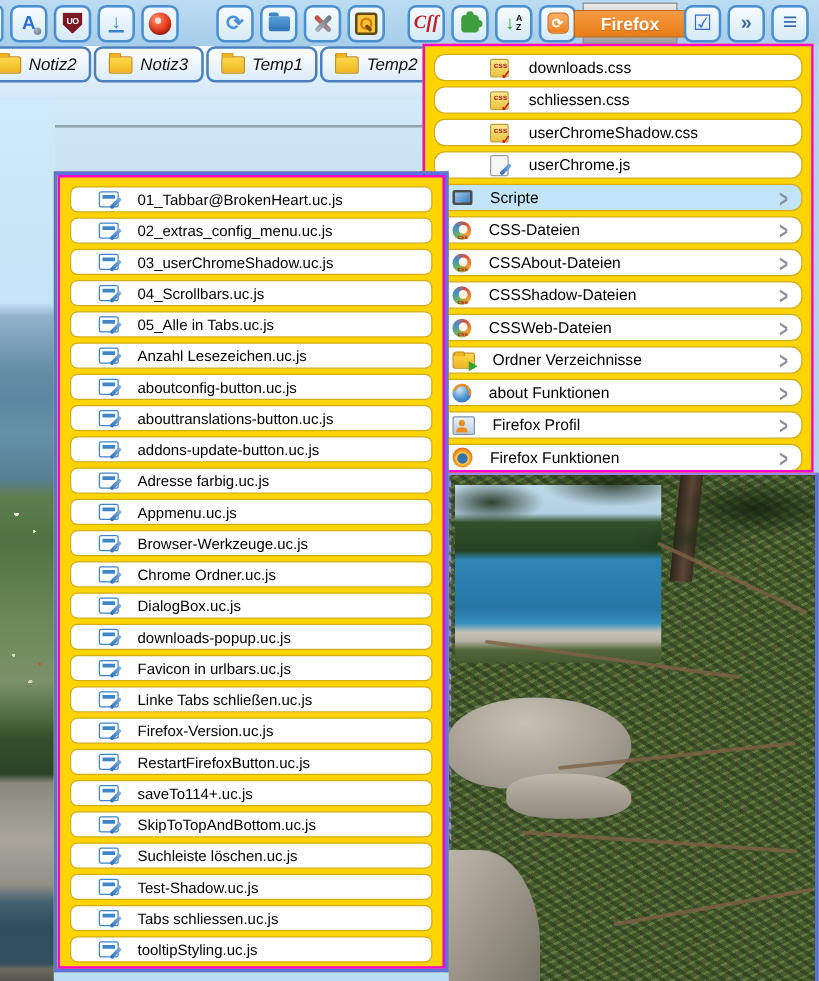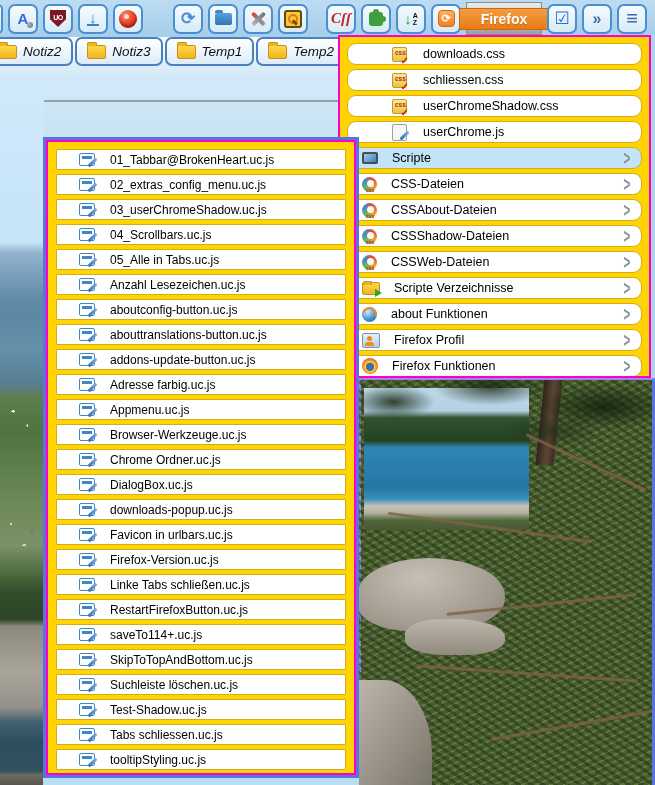--- a/index.html
+++ b/index.html
@@ -124,21 +124,21 @@
   .mrow.file{padding-left:44px;gap:16px;}
   .mrow.sub{padding-left:14px;gap:14px;padding-right:10px;}
   .mrow.highlighted{background:#c2e4f8;}
   .sub-arrow{margin-left:auto;color:#8a9098;font-size:13px;font-weight:600;transform:scale(.9,1.5);}
 
   
   .panel-scripts{position:absolute;left:43px;top:137px;width:316px;height:641px;z-index:3;box-sizing:border-box;
     background:#ffd400;border:3px solid #5b74dd;box-shadow:inset 0 0 0 2px #ff00cc;
     padding:9px 10px;display:flex;flex-direction:column;gap:4px;overflow:hidden;}
   .bottom-strip{position:absolute;left:43px;top:778px;width:316px;height:7px;background:#b9ddf3;z-index:3;}
-  .srow{height:21px;flex:none;background:#fff;border:1.5px solid #d1ad1c;border-radius:1px;box-sizing:border-box;
+  .srow{height:21px;flex:none;background:#fff;border:1.5px solid #d1ad1c;border-radius:6px;box-sizing:border-box;
     display:flex;align-items:center;gap:15px;padding-left:22px;font-size:12px;color:#000;}
 
   
   .mi{width:18px;height:16px;flex:none;position:relative;display:flex;align-items:center;justify-content:center;}
   .css-file-icon{width:15px;height:15px;}
   .css-file-icon::before{content:"css";position:absolute;inset:0;background:linear-gradient(#fbe98e,#edc23f);
     border:1px solid #c09a28;border-radius:2px;font-size:6.5px;font-weight:bold;color:#b02828;padding:1px 0 0 2px;}
   .css-file-icon::after{content:"✓";position:absolute;bottom:-4px;right:-2px;color:#d01818;font-size:10px;font-weight:bold;}
   .js-file-icon{width:13px;height:15px;background:#f6f6f2;border:1px solid #9aa0a8;border-radius:2px;}
   .js-file-icon::after{content:"";position:absolute;bottom:3px;right:-4px;width:11px;height:3px;border-radius:1px;
@@ -311,21 +311,21 @@
         <span>CSSShadow-Dateien</span>
         <span class="sub-arrow">&gt;</span>
       </div>
       <div class="mrow sub">
         <span class="mi css-swirl-icon"></span>
         <span>CSSWeb-Dateien</span>
         <span class="sub-arrow">&gt;</span>
       </div>
       <div class="mrow sub">
         <span class="mi folder-arrow-icon"></span>
-        <span>Scripte Verzeichnisse</span>
+        <span>Ordner Verzeichnisse</span>
         <span class="sub-arrow">&gt;</span>
       </div>
       <div class="mrow sub">
         <span class="mi globe-icon"></span>
         <span>about Funktionen</span>
         <span class="sub-arrow">&gt;</span>
       </div>
       <div class="mrow sub">
         <span class="mi profile-icon"></span>
         <span>Firefox Profil</span>
@@ -399,25 +399,25 @@
       <div class="srow">
         <span class="mi uc-icon"></span>
         <span>downloads-popup.uc.js</span>
       </div>
       <div class="srow">
         <span class="mi uc-icon"></span>
         <span>Favicon in urlbars.uc.js</span>
       </div>
       <div class="srow">
         <span class="mi uc-icon"></span>
+        <span>Linke Tabs schließen.uc.js</span>
+      </div>
+      <div class="srow">
+        <span class="mi uc-icon"></span>
         <span>Firefox-Version.uc.js</span>
-      </div>
-      <div class="srow">
-        <span class="mi uc-icon"></span>
-        <span>Linke Tabs schließen.uc.js</span>
       </div>
       <div class="srow">
         <span class="mi uc-icon"></span>
         <span>RestartFirefoxButton.uc.js</span>
       </div>
       <div class="srow">
         <span class="mi uc-icon"></span>
         <span>saveTo114+.uc.js</span>
       </div>
       <div class="srow">

